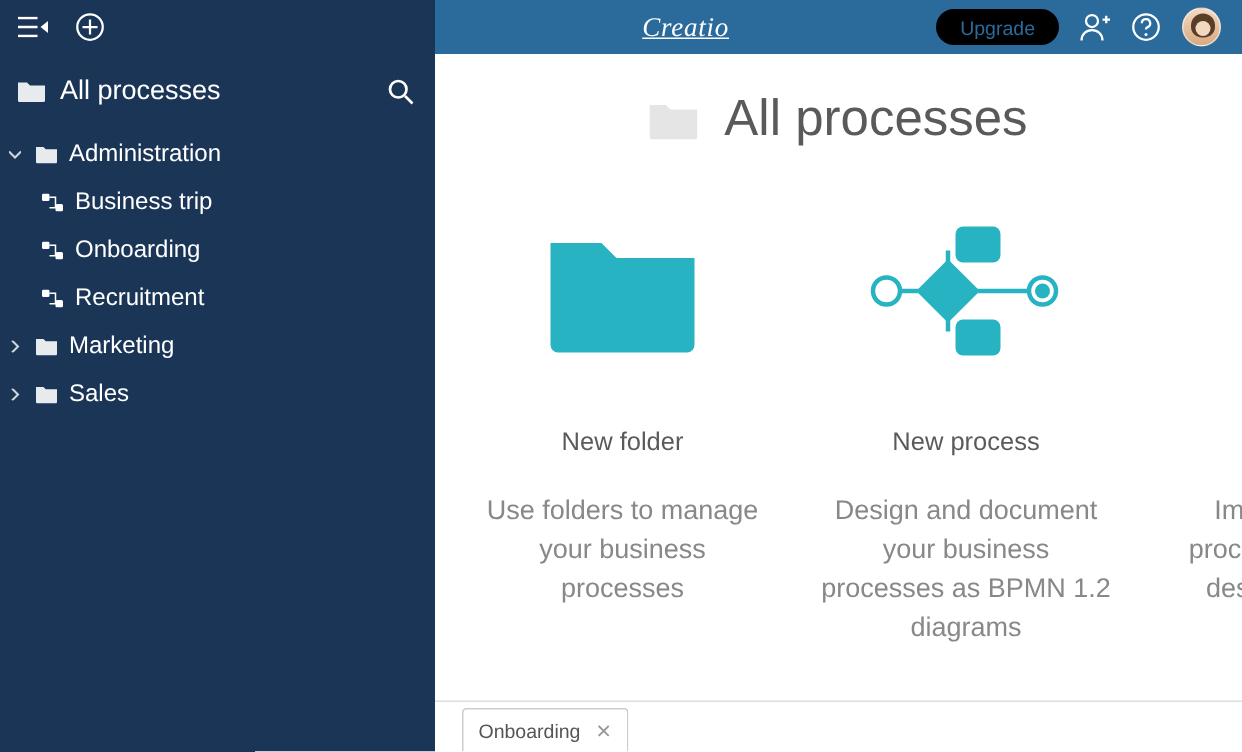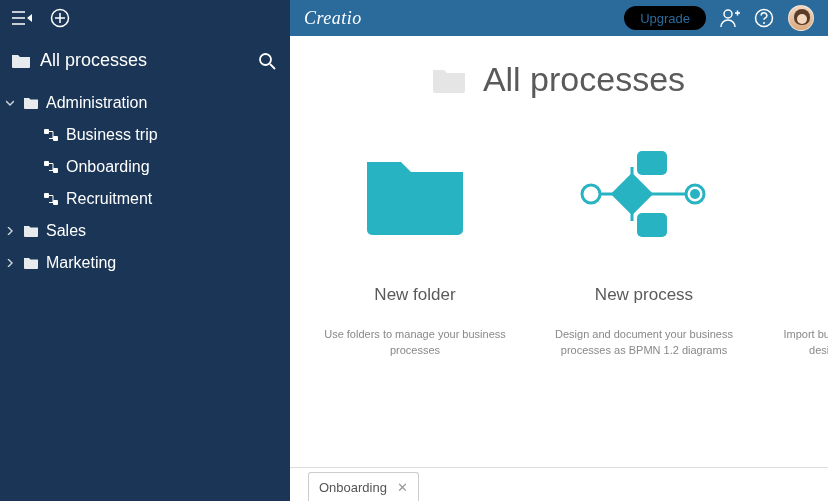--- a/index.html
+++ b/index.html
@@ -13,43 +13,43 @@
 
   .section-header { display: flex; align-items: center; justify-content: space-between; padding: 14px 14px 14px 12px; }
   .section-header-left { display: flex; align-items: center; gap: 10px; }
   .section-header-left .h-title { font-size: 18px; font-weight: 400; }
   .folder-icon { opacity: 0.9; }
 
   .tree { padding: 2px 0; }
   .tree-item { display: flex; align-items: center; gap: 8px; padding: 7px 10px 7px 4px; font-size: 16px; cursor: pointer; }
   .tree-item .chev { width: 12px; display:flex; justify-content:center; opacity: 0.8; }
   .tree-item.lvl1 { padding-left: 4px; }
-  .tree-item.lvl2 { padding-left: 44px; }
+  .tree-item.lvl2 { padding-left: 28px; }
   .tree-item .small-folder { opacity: 0.9; }
 
   
   .main { flex: 1; display: flex; flex-direction: column; min-width: 0; }
   .topbar { height: 36px; background: #2a6b9c; display: flex; align-items: center; padding: 0 14px; gap: 14px; color: #fff; }
-  .brand { flex: 1; font-size: 18px; font-family: Georgia, serif; font-style: italic; letter-spacing: 0.5px; }
+  .brand { flex: 1; text-align: center; font-size: 18px; font-family: Georgia, serif; font-style: italic; letter-spacing: 0.5px; text-decoration: underline; }
   .upgrade-btn { background: #000000; color: #2a6b9c; border-radius: 14px; height: 24px; padding: 0 16px; font-size: 13px; display:flex; align-items:center; cursor:pointer; }
   .topbar .icon-btn { cursor: pointer; display:flex; align-items:center; }
   .avatar { width: 26px; height: 26px; border-radius: 50%; background: linear-gradient(#f3d8c0,#d8a980); border: 1px solid rgba(255,255,255,0.5); position: relative; overflow:hidden; }
   .avatar::before { content:""; position:absolute; left:5px; top:3px; width:16px; height:16px; background:#5a3d28; border-radius:50% 50% 45% 45%; }
   .avatar::after { content:""; position:absolute; left:8px; top:8px; width:10px; height:10px; background:#f3d8c0; border-radius:50%; }
 
   .content { flex: 1; overflow: hidden; position: relative; }
   .page-title-row { display:flex; align-items:center; justify-content:center; gap: 18px; padding: 24px 0 10px; }
   .page-title-row .big-title { font-size: 34px; color: #5a5a5a; font-weight: 300; }
   .page-title-row .grey-folder { opacity: 0.5; }
 
   .cards { display: flex; gap: 19px; padding: 30px 20px 0 20px; overflow: hidden; }
   .card { width: 210px; flex: 0 0 210px; text-align: center; cursor: pointer; }
   .card .illus { height: 110px; display:flex; align-items:center; justify-content:center; }
   .card-title { font-size: 17px; color: #5a5a5a; margin-top: 36px; font-weight: 400; }
-  .card-desc { font-size: 11px; color: #888; margin-top: 22px; line-height: 1.45; padding: 0 8px; }
+  .card-desc { font-size: 18px; color: #888; margin-top: 22px; line-height: 1.45; padding: 0 8px; }
 
   .tabs { position: absolute; left: 0; right: 0; bottom: 0; height: 34px; border-top: 1px solid #ddd; display:flex; align-items:flex-end; padding-left: 18px; background:#fff; }
   .tab { height: 29px; border: 1px solid #ccc; border-bottom: none; border-radius: 3px 3px 0 0; padding: 0 10px; display:flex; align-items:center; gap:10px; font-size: 13px; color:#555; background:#fff; cursor:pointer; }
   .tab .close { color:#999; cursor:pointer; font-size: 13px; }
 
   svg { display:block; }
 </style>
 </head>
 <body>
 
@@ -136,34 +136,34 @@
         <span class="chev">
             <svg width="8" height="8" viewBox="0 0 8 8">
               <path d="M2 0l4 4-4 4" stroke="#fff" stroke-width="1.4" fill="none"></path>
             </svg>
           </span>
         <span class="small-folder">
             <svg width="14" height="12" viewBox="0 0 14 12">
               <path d="M0 1h5l1.5 1.5H14V11a1 1 0 0 1-1 1H1a1 1 0 0 1-1-1V1z" fill="#fff"></path>
             </svg>
           </span>
-        <span>Sales</span>
+        <span>Marketing</span>
       </div>
       <div class="tree-item lvl1">
         <span class="chev">
             <svg width="8" height="8" viewBox="0 0 8 8">
               <path d="M2 0l4 4-4 4" stroke="#fff" stroke-width="1.4" fill="none"></path>
             </svg>
           </span>
         <span class="small-folder">
             <svg width="14" height="12" viewBox="0 0 14 12">
               <path d="M0 1h5l1.5 1.5H14V11a1 1 0 0 1-1 1H1a1 1 0 0 1-1-1V1z" fill="#fff"></path>
             </svg>
           </span>
-        <span>Marketing</span>
+        <span>Sales</span>
       </div>
     </nav>
   </aside>
 
   <main class="main">
     <div class="topbar">
       <span class="brand">Creatio</span>
       <span class="upgrade-btn">Upgrade</span>
       <span class="icon-btn">
         <svg width="20" height="20" viewBox="0 0 20 20">

